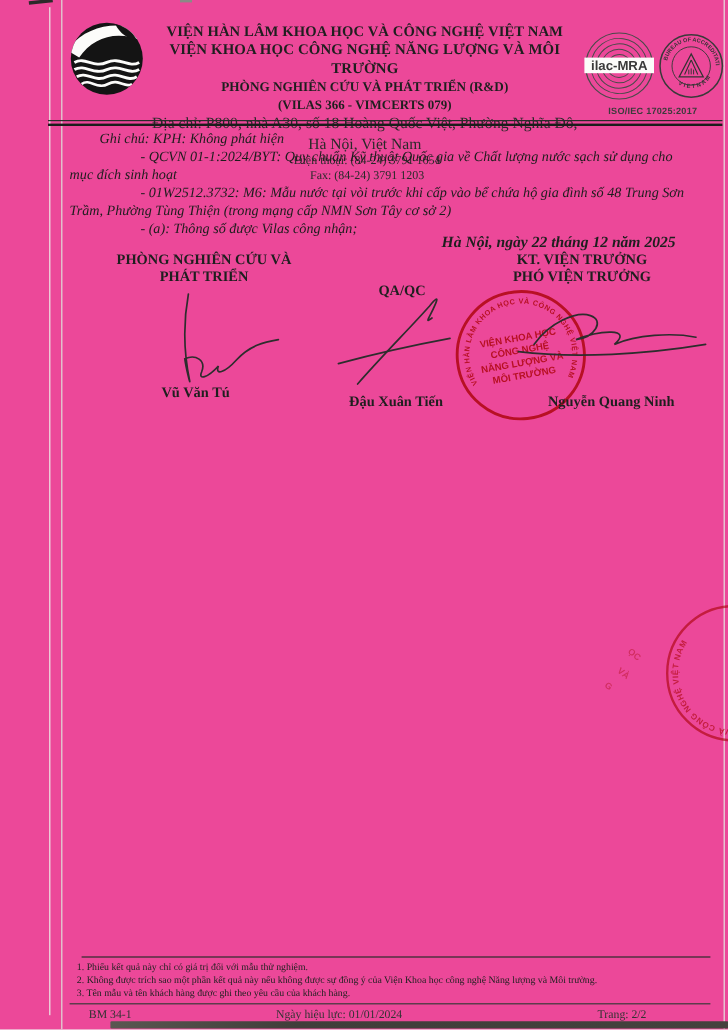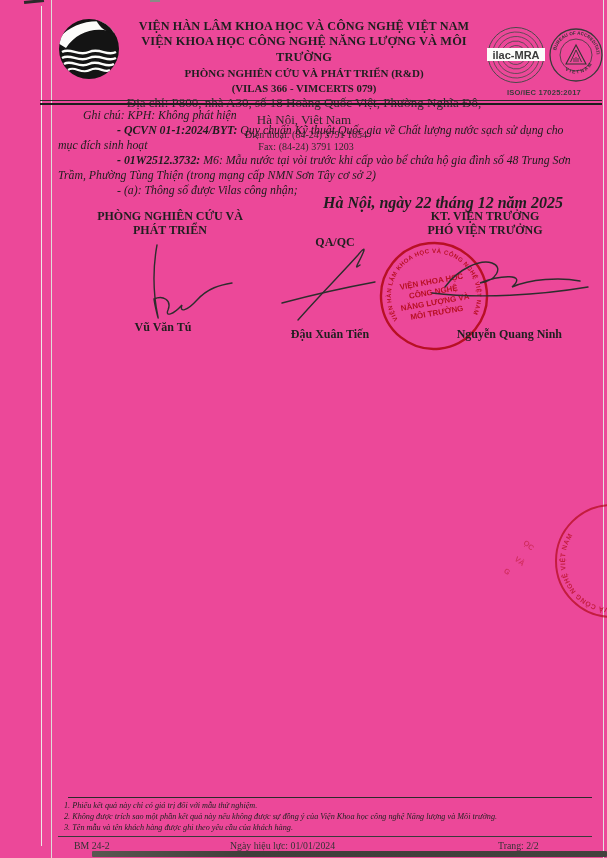--- a/index.html
+++ b/index.html
@@ -29,32 +29,32 @@
   .hdr-phone-row{display:flex;padding:0 26px 0 30px;font-size:10px;color:#2a2a2a;margin-top:1px;flex-direction:column;}
   .iso-label{position:absolute;left:494px;top:88px;width:100px;text-align:center;
      font-family:"Liberation Sans","DejaVu Sans",sans-serif;font-size:7.6px;font-weight:bold;color:#3b3b3b;letter-spacing:.2px;}
   .rule-a{position:absolute;left:40px;top:100px;width:562px;height:0;border-top:1.2px solid #2b2b2b;}
   .rule-b{position:absolute;left:40px;top:103px;width:562px;height:0;border-top:2px solid #1c1c1c;}
   
   .notes{position:absolute;left:58px;top:108px;width:514px;font-style:italic;font-size:11.8px;line-height:14.9px;color:#1d1d1d;}
   .notes p{margin:0;}
   .ind1{text-indent:25px;}
   .ind2{text-indent:59px;}
-  .b{font-weight:bold;}
-  .dateline{position:absolute;right:44px;top:194px;font-style:italic;font-weight:bold;font-size:16px;}
+  .b{font-weight:normal;}
+  .dateline{position:absolute;right:44px;top:194px;font-style:italic;font-weight:bold;font-size:13px;}
   
   .sig-title{position:absolute;text-align:center;font-weight:bold;font-size:12px;line-height:13.5px;}
   .sig-name{position:absolute;text-align:center;font-weight:bold;font-size:12px;}
   .sig-svg{position:absolute;left:60px;top:235px;width:540px;height:120px;}
   .sig-svg path{stroke:#2d2d2d;stroke-width:1.4;fill:none;stroke-linecap:round;}
   .stamp-svg{position:absolute;left:377px;top:239px;width:114px;height:114px;mix-blend-mode:multiply;opacity:.93;}
   .side-stamp{position:absolute;left:490px;top:497px;width:117px;height:132px;mix-blend-mode:multiply;opacity:.85;}
   
   .foot-rule1{position:absolute;left:68px;top:797px;width:524px;border-top:1.6px solid #2b2b2b;}
-  .foot-notes{position:absolute;left:64px;top:801px;width:524px;font-style:italic;font-size:8.2px;line-height:10.8px;color:#222;}
+  .foot-notes{position:absolute;left:64px;top:801px;width:524px;font-size:8.2px;line-height:10.8px;color:#222;}
   .foot-notes p{margin:0;}
   .foot-rule2{position:absolute;left:58px;top:836px;width:534px;border-top:1.1px solid #3a3a3a;}
   .foot-row{position:absolute;left:58px;top:840px;width:534px;height:14px;font-size:9.8px;color:#333;}
   .foot-form{position:absolute;left:16px;top:0;}
   .foot-eff{position:absolute;left:172px;top:0;}
   .foot-page{position:absolute;left:440px;top:0;}
 </style>
 </head>
 <body>
 
@@ -205,18 +205,18 @@
   </svg>
 
   <div class="foot-rule1"></div>
   <div class="foot-notes">
     <p>1. Phiếu kết quả này chỉ có giá trị đối với mẫu thử nghiệm.</p>
     <p>2. Không được trích sao một phần kết quả này nếu không được sự đồng ý của Viện Khoa học công nghệ Năng lượng và Môi trường.</p>
     <p>3. Tên mẫu và tên khách hàng được ghi theo yêu cầu của khách hàng.</p>
   </div>
   <div class="foot-rule2"></div>
   <div class="foot-row">
-    <span class="foot-form">BM 24-2</span>
+    <span class="foot-form">BM 34-1</span>
     <span class="foot-eff">Ngày hiệu lực: 01/01/2024</span>
     <span class="foot-page">Trang: 2/2</span>
   </div>
 
 </div>
 
 </body></html>

